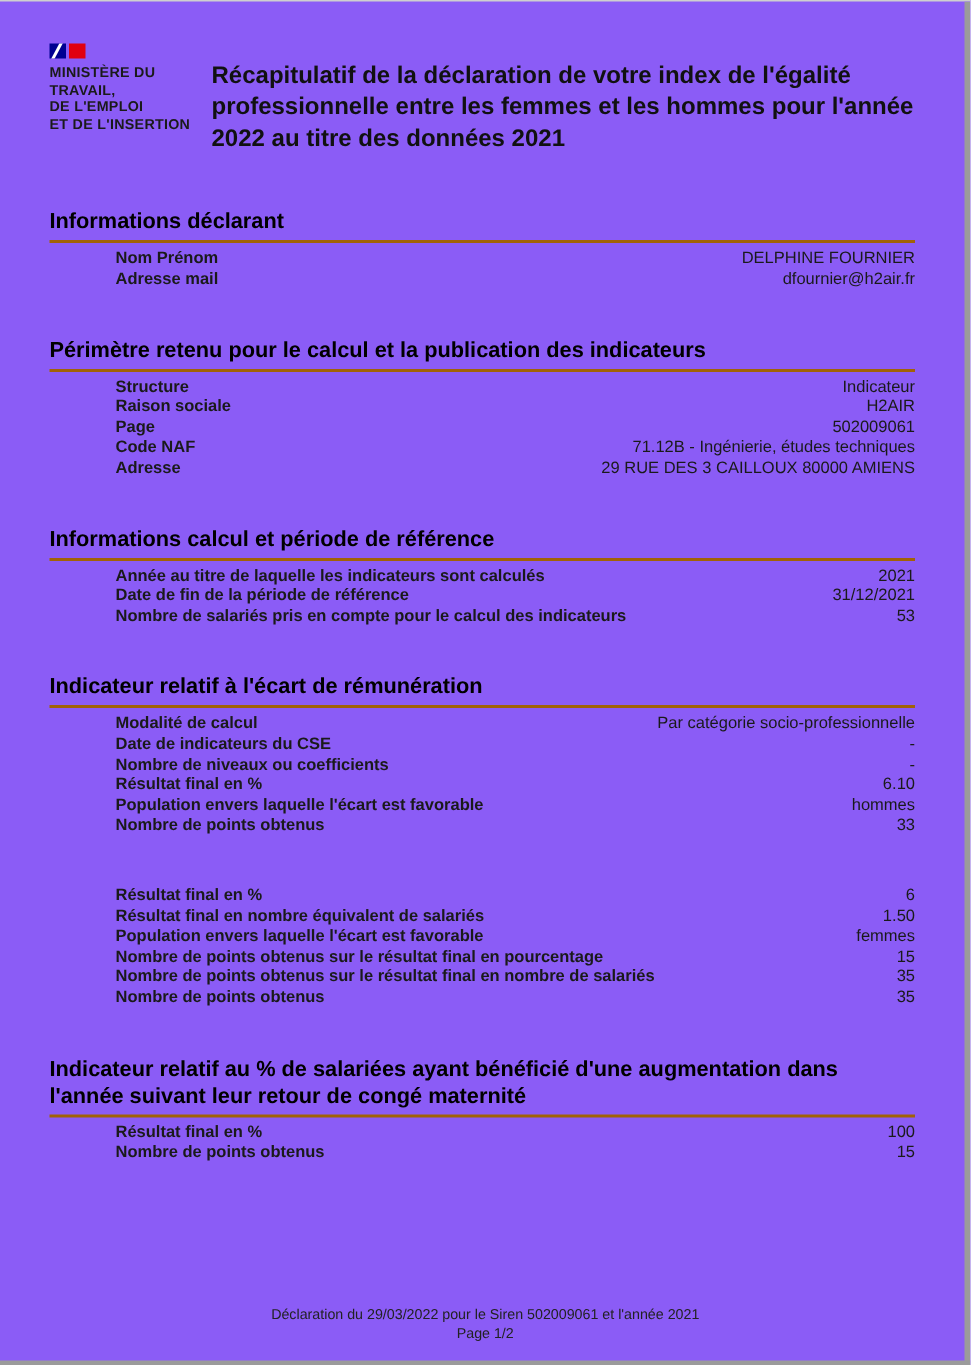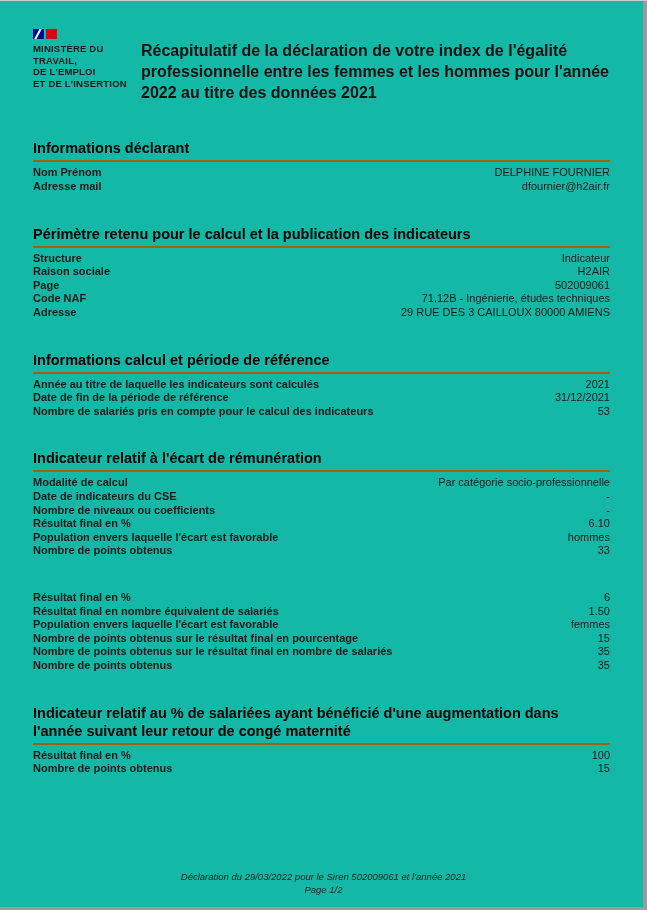--- a/index.html
+++ b/index.html
@@ -1,19 +1,19 @@
 <!DOCTYPE html>
 <html lang="fr"><head>
 <meta charset="utf-8">
 <style>
   html,body{margin:0;padding:0;background:#ffffff;}
   .page{
     position:relative;
     width:647px;height:910px;
-    background:#14b8a6;
+    background:#8b5cf6;
     font-family:"Liberation Sans", sans-serif;
     color:#111111;
     overflow:hidden;
     box-sizing:border-box;
     border-top:1px solid #cfcfcf;
   }
   .edge-right{position:absolute;top:0;right:0;width:4px;height:100%;background:#9b9b9b;}
   .edge-bottom{position:absolute;bottom:0;left:0;width:100%;height:3px;background:#9b9b9b;}
   .content{padding:28px 37px 0 33px;}
 
@@ -30,29 +30,28 @@
   
   #sections{margin-top:26px;}
   section{margin-bottom:31px;}
   .section-heading{
     margin:0;
     font-size:14.5px;font-weight:bold;line-height:18px;
     padding-bottom:3px;border-bottom:2px solid #a16207;
     margin-bottom:2px;color:#000;
   }
   .rows{padding-top:2px;}
-  .row{display:flex;justify-content:space-between;align-items:baseline;line-height:13.6px;font-size:11px;}
+  .row{display:flex;justify-content:space-between;align-items:baseline;line-height:13.6px;font-size:11px;margin-left:44px;}
   .row .label{font-weight:bold;color:#1a1a1a;white-space:nowrap;}
   .row .value{text-align:right;color:#1a1a1a;margin-left:12px;}
 
   
   .doc-footer{
     position:absolute;left:0;bottom:14px;width:100%;
     text-align:center;font-size:9.5px;line-height:13px;color:#222;
-    font-style:italic;
   }
 </style>
 </head>
 <body>
 
 <div class="page">
 
   <div class="content">
 
     <header class="doc-header">

